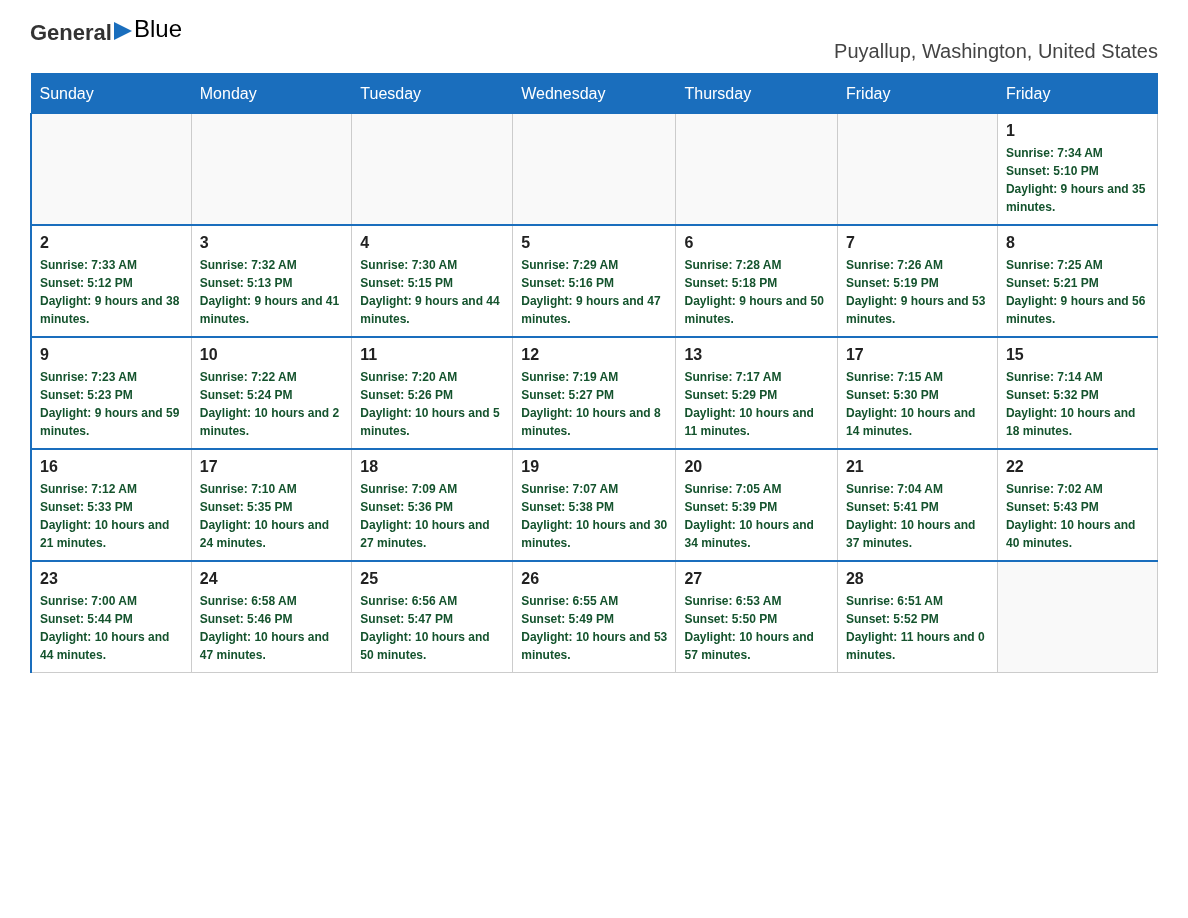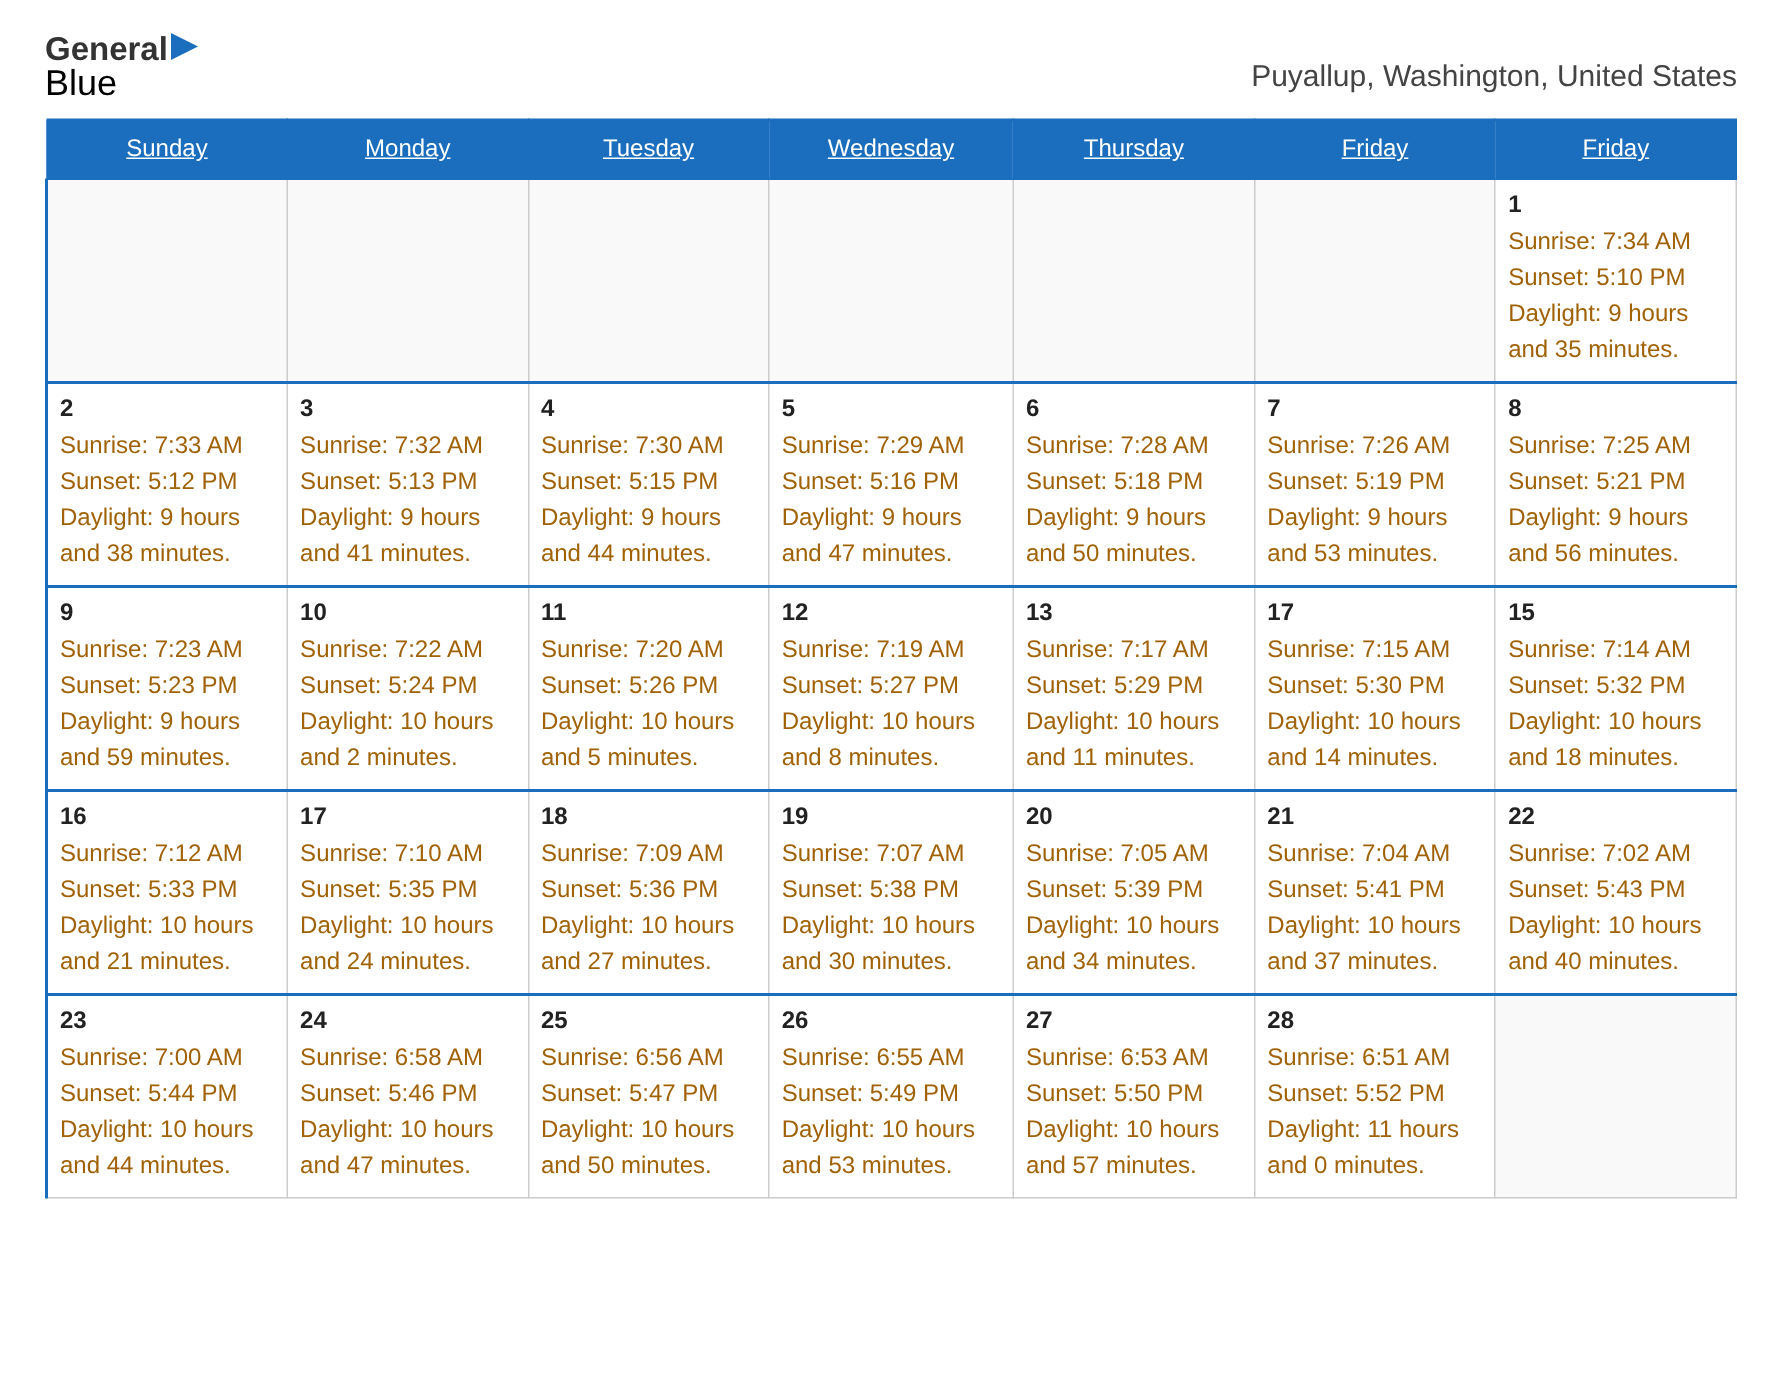--- a/index.html
+++ b/index.html
@@ -11,21 +11,21 @@
       min-height: 918px;
     }
     .header {
       display: flex;
       justify-content: space-between;
       align-items: flex-start;
       margin-bottom: 10px;
     }
     .logo {
       display: flex;
-      flex-direction: column;
+      flex-direction: row;
       align-items: flex-start;
     }
     .logo-text {
       font-size: 22px;
       font-weight: bold;
       color: #333;
       line-height: 1.1;
     }
     .title-section {
       text-align: right;
@@ -45,46 +45,46 @@
       width: 100%;
       border-collapse: collapse;
       margin-top: 10px;
     }
     .calendar th {
       background-color: #1a6ebd;
       color: #fff;
       padding: 10px 8px;
       font-size: 16px;
       font-weight: normal;
-      text-align: center;
+      text-align: left;
       border: 1px solid #1a6ebd;
-      text-decoration: underline;
     }
     .calendar td {
       vertical-align: top;
       padding: 8px;
       border: 1px solid #ccc;
       width: 170px;
       min-height: 110px;
       font-size: 12px;
       color: #333;
     }
     .calendar td:first-child {
       border-left: 2px solid #1a6ebd;
     }
     .day-number {
       font-size: 16px;
       font-weight: bold;
       margin-bottom: 4px;
       color: #222;
     }
     .sun-info {
-      font-size: 16px;
+      font-size: 12px;
       line-height: 1.5;
-      color: #a16207;
+      color: #14532d;
+      font-weight: bold;
     }
     .empty-cell {
       background: #f9f9f9;
     }
     tr {
       border-top: 2px solid #1a6ebd;
     }
     .calendar tbody tr:first-child {
       border-top: none;
     }

